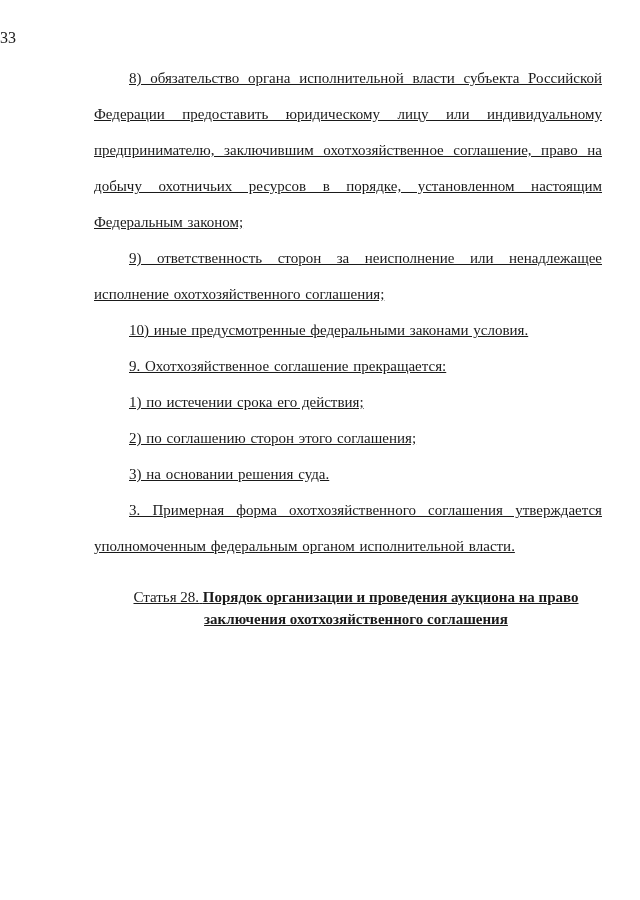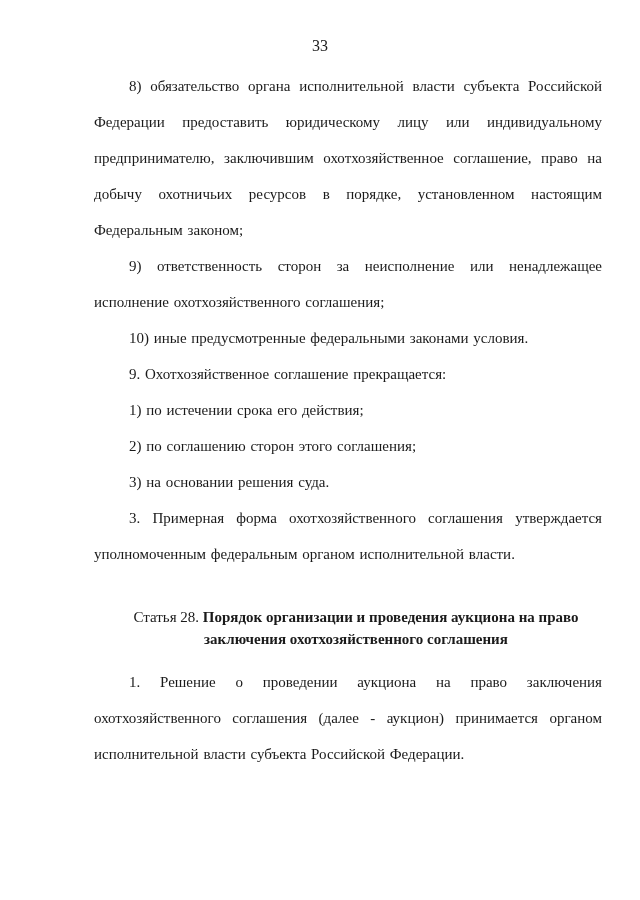--- a/index.html
+++ b/index.html
@@ -11,41 +11,42 @@
     width: 640px;
     height: 900px;
     background: #ffffff;
     color: #1a1a1a;
     font-family: "Liberation Serif", "DejaVu Serif", serif;
     overflow: hidden;
     position: relative;
     box-sizing: border-box;
   }
   .page-number {
-    padding-top: 36px;
-    text-align: center;
+    padding-top: 28px;
+    text-align: left;
     font-size: 16px;
     line-height: 20px;
   }
   .content {
     padding: 12px 38px 0 94px;
+    text-decoration: underline;
   }
   .para {
     margin: 0;
     font-size: 15px;
     line-height: 36px;
     text-align: justify;
     text-indent: 35px;
     word-spacing: 1px;
   }
   .para.justify-last {
     text-align-last: justify;
   }
   .article-heading {
-    margin: 34px 0 14px 0;
+    margin: 22px 0 14px 0;
     text-align: center;
     font-size: 15px;
     line-height: 22px;
     font-weight: bold;
     padding-left: 16px;
   }
   .article-label {
     font-weight: normal;
   }
   .heading-line {
@@ -77,17 +78,16 @@
     <p class="para">3. Примерная форма охотхозяйственного соглашения утверждается уполномоченным федеральным органом исполнительной власти.</p>
 
     <div class="article-heading">
       <span class="heading-line">
         <span class="article-label">Статья 28.</span>
         <span>Порядок организации и проведения аукциона на право</span>
       </span>
       <span class="heading-line">заключения охотхозяйственного соглашения</span>
     </div>
 
-    <p class="para">1. Решение о проведении аукциона на право заключения охотхозяйственного соглашения (далее - аукцион) принимается органом исполнительной власти субъекта Российской Федерации.</p>
 
 
   </div>
 </div>
 
 </body></html>

